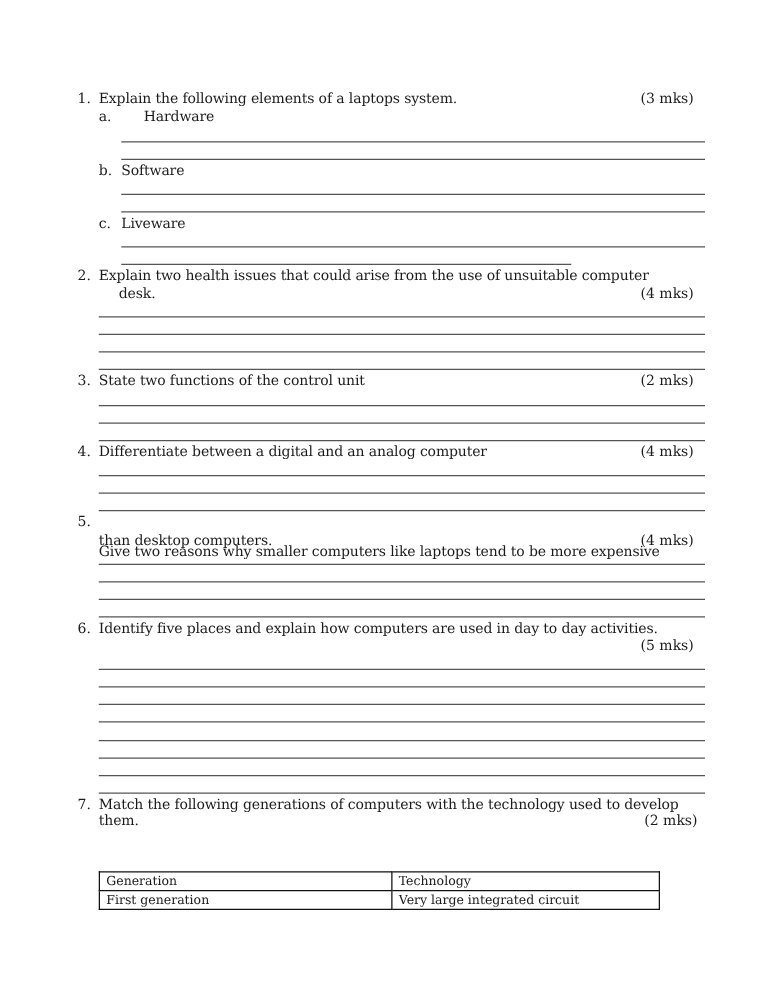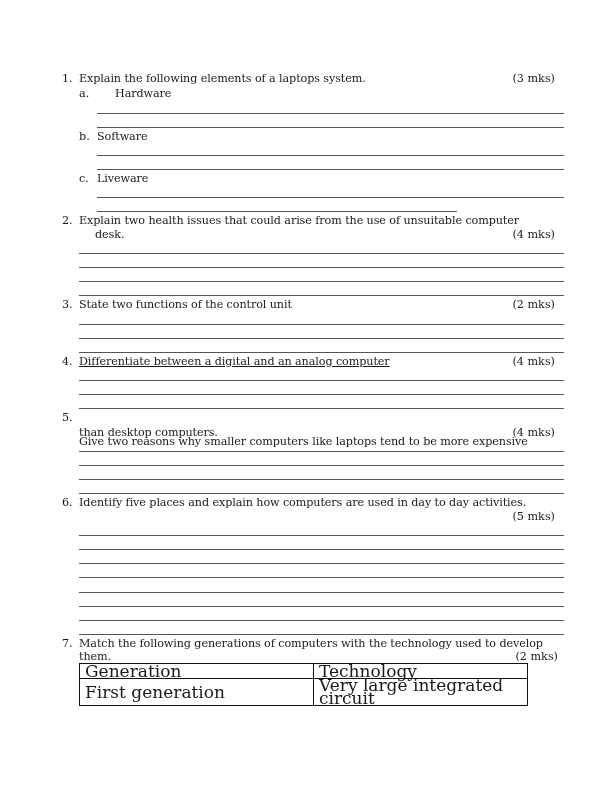--- a/index.html
+++ b/index.html
@@ -2,22 +2,22 @@
 <html><head>
 <meta charset="utf-8">
 <style>
   html, body { margin: 0; padding: 0; background: #ffffff; }
   body { width: 612px; height: 792px; position: relative; overflow: hidden;
          font-family: "DejaVu Serif", "Liberation Serif", serif; color: #1a1a1a; }
   .t { position: absolute; font-size: 11.2px; line-height: 13px; white-space: nowrap; letter-spacing: -0.1px; }
   .num { position: absolute; font-size: 11.2px; line-height: 13px; }
   .mk { position: absolute; font-size: 11.2px; line-height: 13px; right: 57px; text-align: right; }
   .ln { position: absolute; height: 0; border-top: 1px solid #555; }
-  table.gen { position: absolute; left: 79px; top: 663px; width: 449px; border-collapse: collapse;
-              font-size: 17px; line-height: 13px; }
+  table.gen { position: absolute; left: 79px; top: 697px; width: 449px; border-collapse: collapse;
+              font-size: 10px; line-height: 13px; }
   table.gen td { border: 1px solid #111; padding: 0 0 0 5px; height: 14px; }
   table.gen td.c1 { width: 228px; }
 </style>
 </head>
 <body>
 
 <div>
   <span class="num" style="left:62px;top:72px;">1.</span>
   <span class="t" style="left:79px;top:72px;">Explain the following elements of a laptops system.</span>
   <span class="mk" style="top:72px;">(3 mks)</span>
@@ -53,21 +53,21 @@
   <span class="num" style="left:62px;top:298px;">3.</span>
   <span class="t" style="left:79px;top:298px;">State two functions of the control unit</span>
   <span class="mk" style="top:298px;">(2 mks)</span>
   <div class="ln" style="left:79px;width:485px;top:324px;"></div>
   <div class="ln" style="left:79px;width:485px;top:338px;"></div>
   <div class="ln" style="left:79px;width:485px;top:352px;"></div>
 </div>
 
 <div>
   <span class="num" style="left:62px;top:355px;">4.</span>
-  <span class="t" style="left:79px;top:355px;text-decoration:underline;">Differentiate between a digital and an analog computer</span>
+  <span class="t" style="left:79px;top:355px;">Differentiate between a digital and an analog computer</span>
   <span class="mk" style="top:355px;">(4 mks)</span>
   <div class="ln" style="left:79px;width:485px;top:380px;"></div>
   <div class="ln" style="left:79px;width:485px;top:394px;"></div>
   <div class="ln" style="left:79px;width:485px;top:408px;"></div>
 </div>
 
 <div>
   <span class="num" style="left:62px;top:411px;">5.</span>
   <span class="t" style="left:79px;top:411px;margin-top:24px;">Give two reasons why smaller computers like laptops tend to be more expensive</span>
   <span class="t" style="left:79px;top:426px;">than desktop computers.</span>

